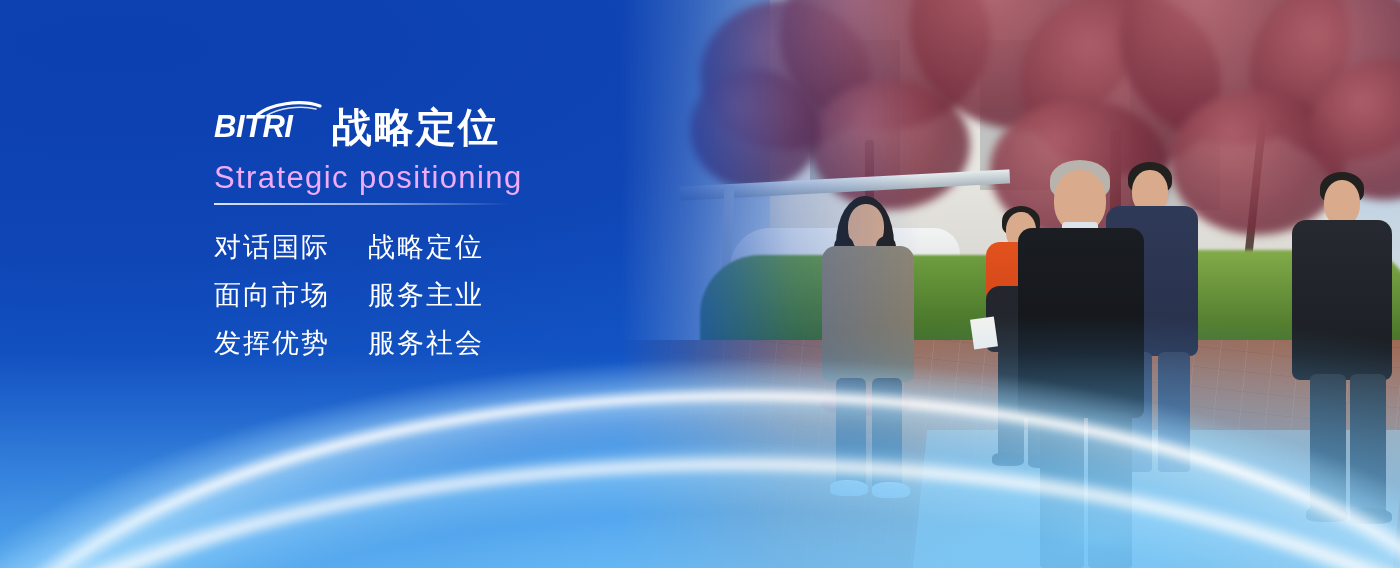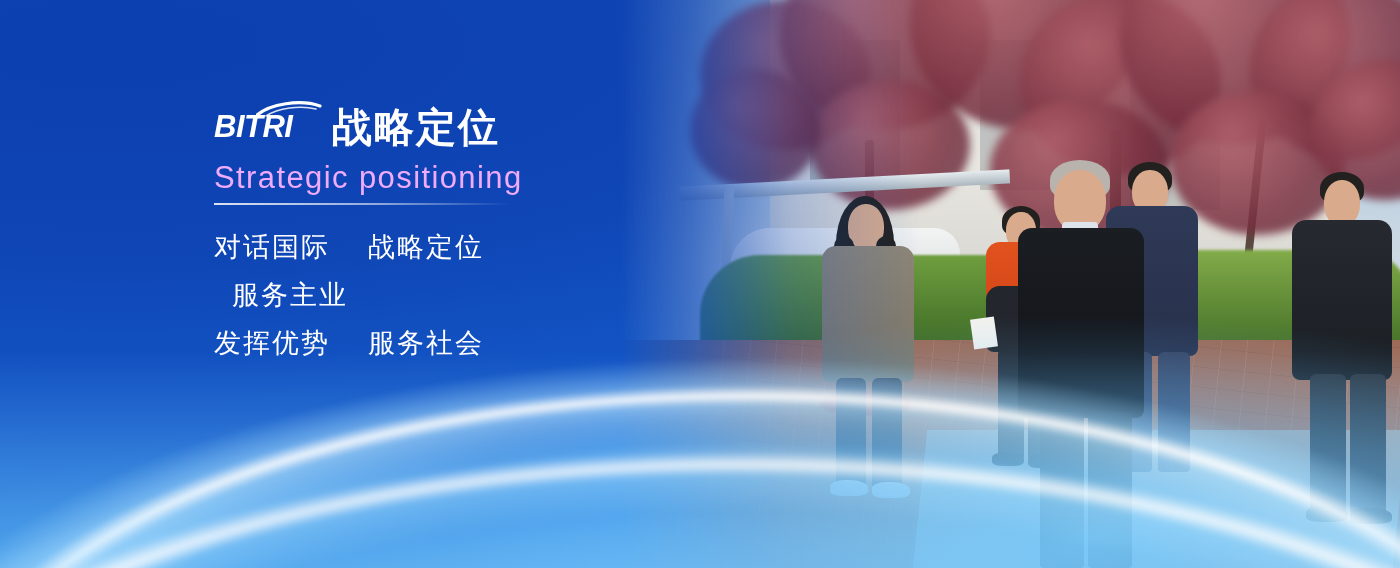--- a/index.html
+++ b/index.html
@@ -306,20 +306,21 @@
 
     <div class="subtitle">Strategic positioning</div>
     <div class="rule"></div>
 
     <div class="slogans">
       <div class="slogan">
         <span class="s-a">对话国际</span>
         <span class="s-b">战略定位</span>
       </div>
       <div class="slogan">
+        <span class="s-a">面向市场</span>
         <span class="s-b">服务主业</span>
       </div>
       <div class="slogan">
         <span class="s-a">发挥优势</span>
         <span class="s-b">服务社会</span>
       </div>
     </div>
 
   </div>
 </div>

